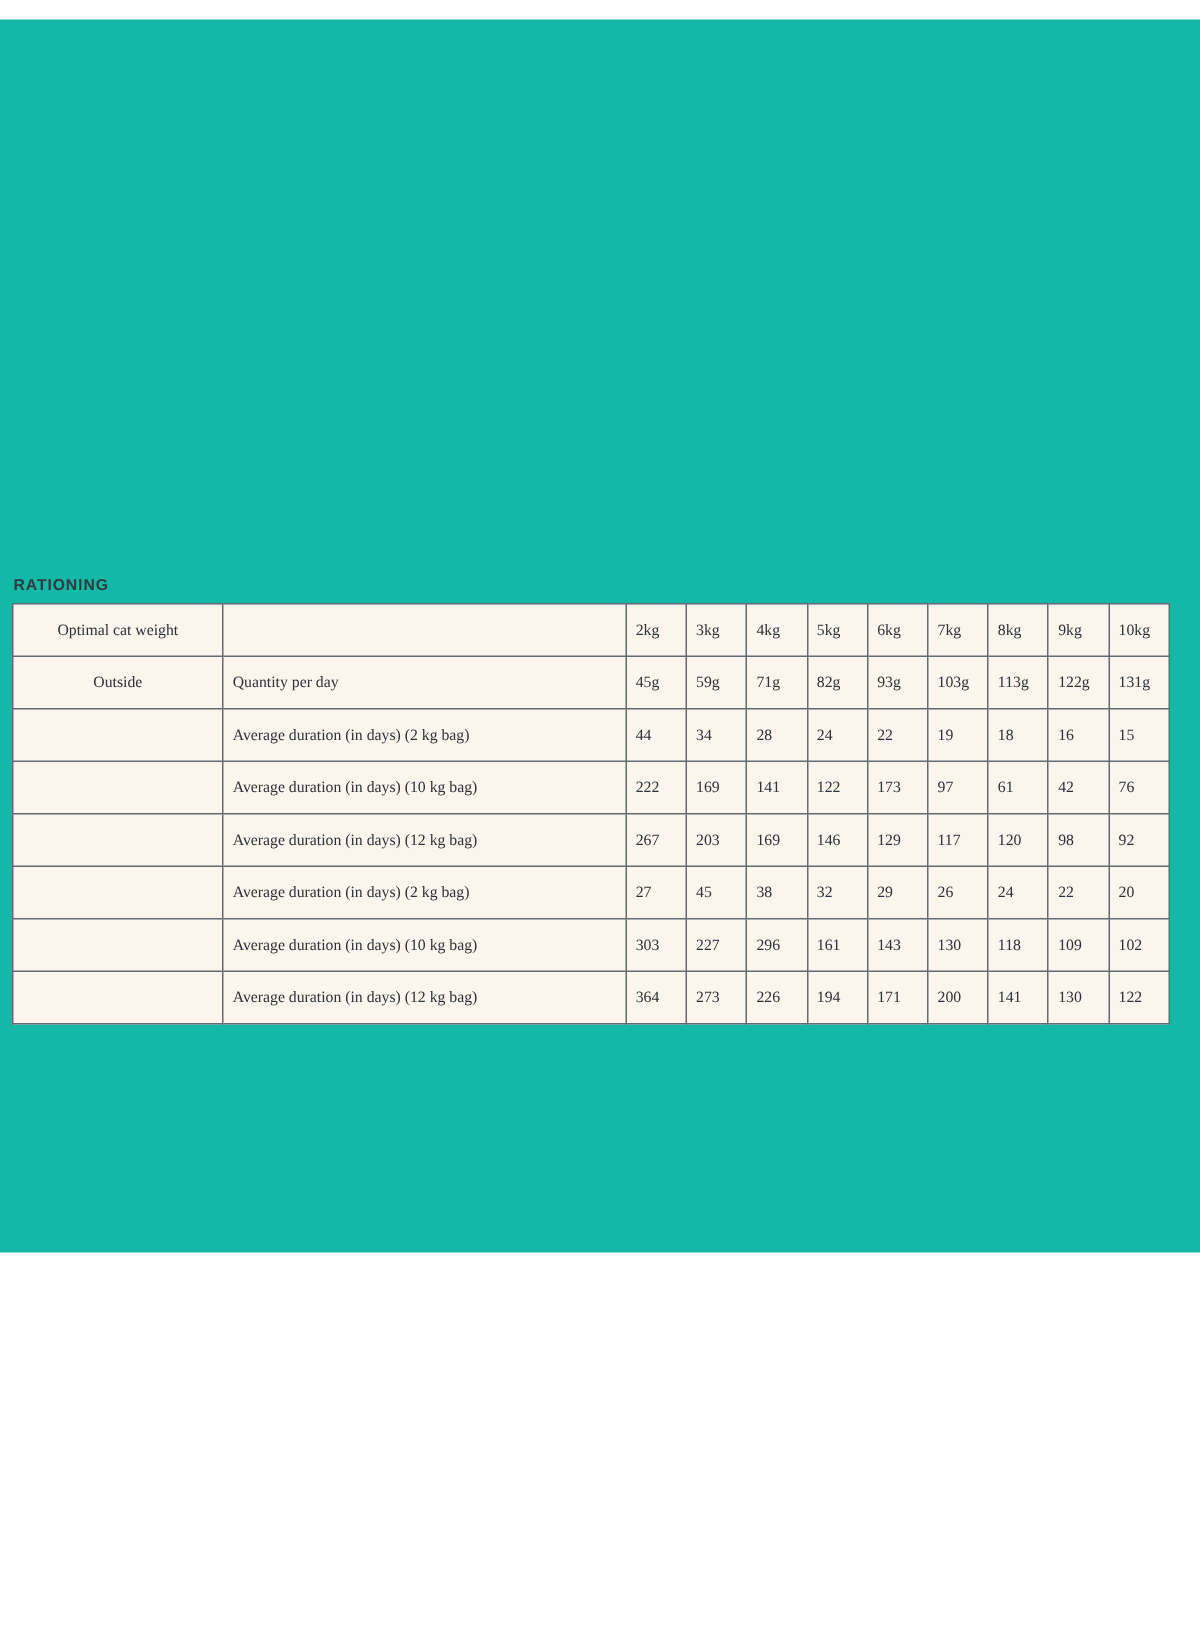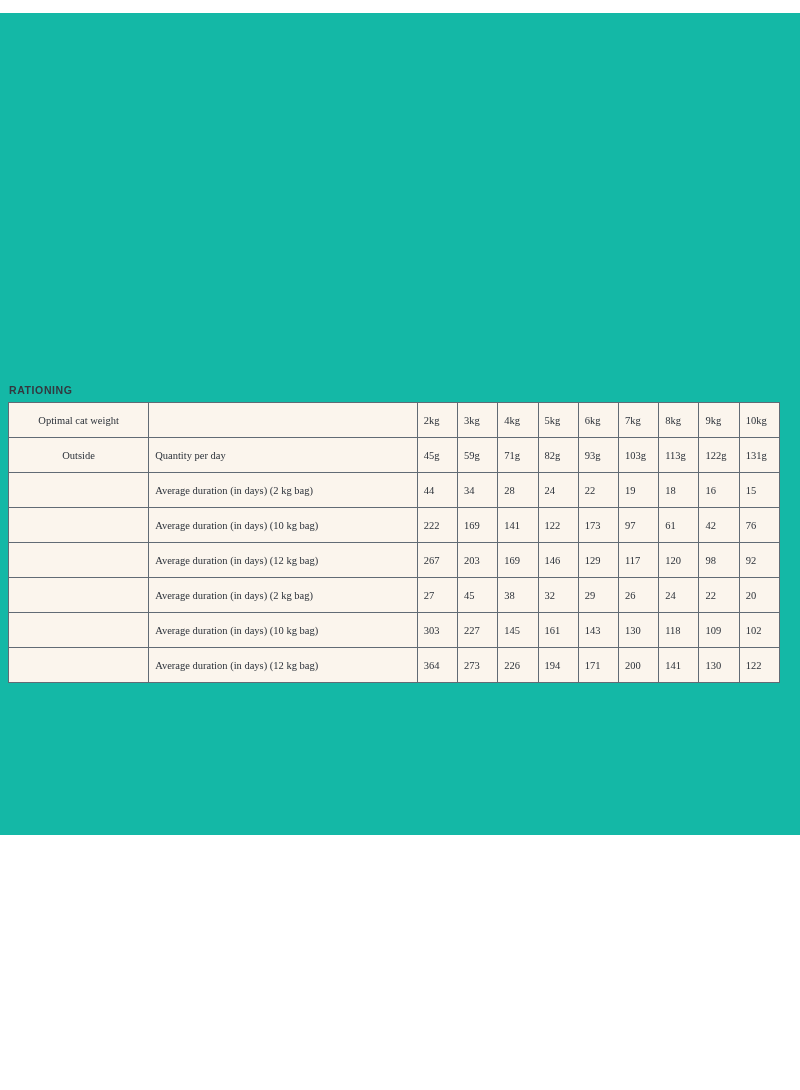--- a/index.html
+++ b/index.html
@@ -183,21 +183,21 @@
             <td class="data-cell">26</td>
             <td class="data-cell">24</td>
             <td class="data-cell">22</td>
             <td class="data-cell">20</td>
           </tr>
           <tr>
             <td class="label-cell empty-cell"></td>
             <td class="desc-cell">Average duration (in days) (10 kg bag)</td>
             <td class="data-cell">303</td>
             <td class="data-cell">227</td>
-            <td class="data-cell">145</td>
+            <td class="data-cell">296</td>
             <td class="data-cell">161</td>
             <td class="data-cell">143</td>
             <td class="data-cell">130</td>
             <td class="data-cell">118</td>
             <td class="data-cell">109</td>
             <td class="data-cell">102</td>
           </tr>
           <tr>
             <td class="label-cell empty-cell"></td>
             <td class="desc-cell">Average duration (in days) (12 kg bag)</td>

